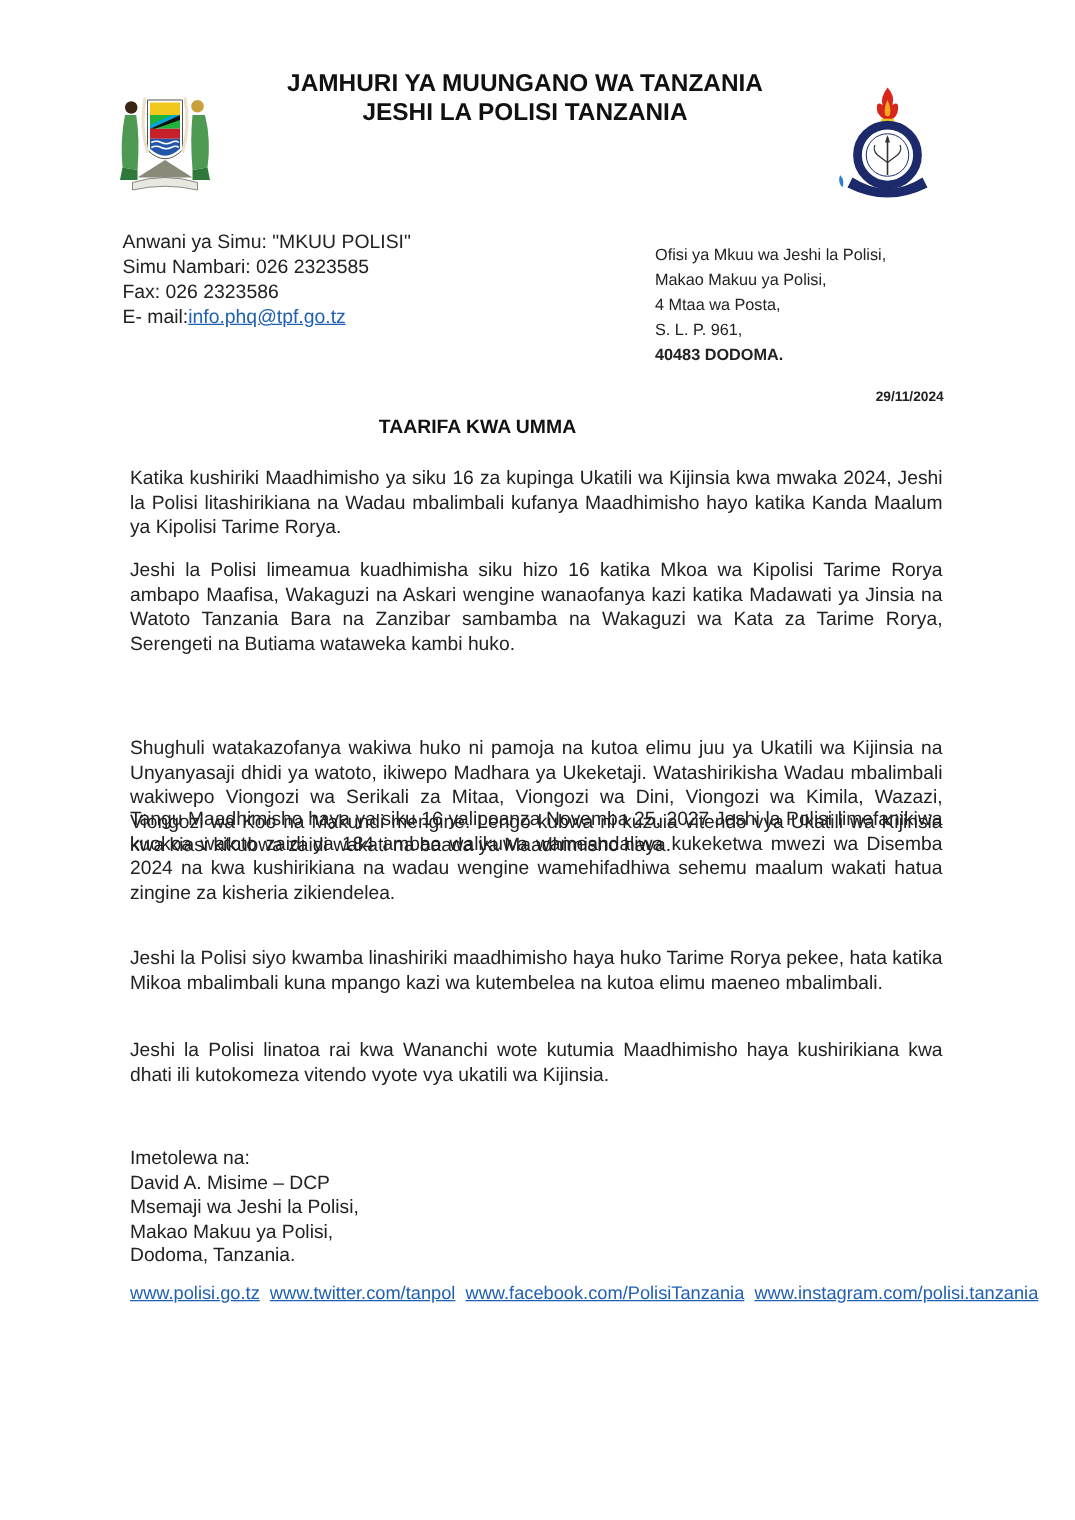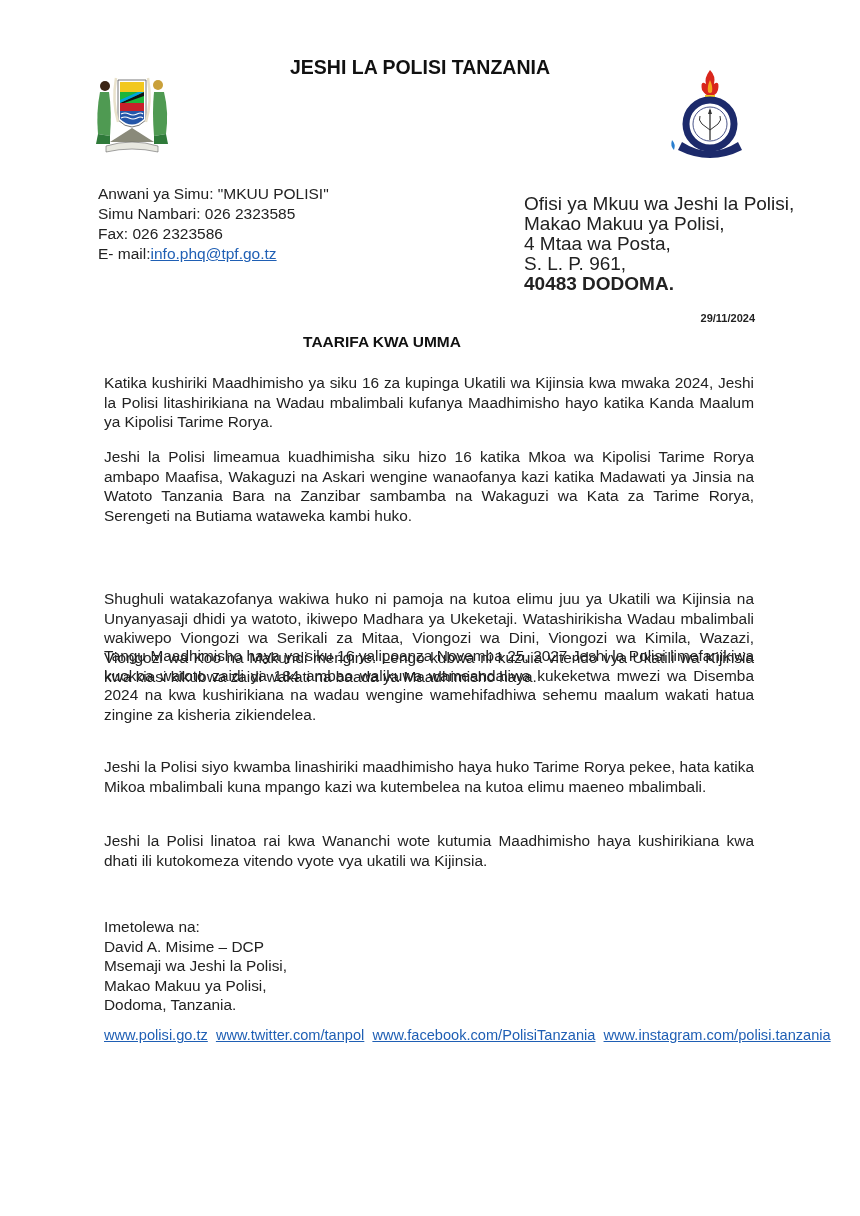--- a/index.html
+++ b/index.html
@@ -30,21 +30,21 @@
     
     .contact {
       left: 98px; top: 184px;
       font-size: 15.5px; line-height: 20px;
       color: #222;
     }
     .contact a { color: #1f5fb4; text-decoration: underline; margin-top: 48px; }
 
     .address {
       left: 524px; top: 194px;
-      font-size: 19px; line-height: 20px;
+      font-size: 13px; line-height: 20px;
       color: #222;
     }
     .address .bold { font-weight: bold; }
 
     .date {
       right: 105px; top: 312px;
       font-size: 11px; font-weight: bold; color: #222;
     }
 
     .title {
@@ -106,20 +106,21 @@
 
     <path d="M24 6 Q20 30 26 50" stroke="#e9e2cc" stroke-width="2.5" fill="none"></path>
     <path d="M56 6 Q60 30 54 50" stroke="#e9e2cc" stroke-width="2.5" fill="none"></path>
 
     <path d="M18 70 L40 56 L62 70 Z" fill="#8a8a7a"></path>
     <path d="M14 74 Q40 66 66 74 L66 80 Q40 74 14 80 Z" fill="#e8e8e0" stroke="#666" stroke-width="0.6"></path>
   </svg>
 </div>
 
 <div class="header-lines">
+  <div>JAMHURI YA MUUNGANO WA TANZANIA</div>
   <div>JESHI LA POLISI TANZANIA</div>
 </div>
 
 <div class="abs emblem-right">
   <svg width="100" height="92" viewBox="0 0 100 92">
 
     <path d="M50 2 Q44 10 46 16 Q40 12 42 22 Q46 28 50 28 Q56 28 58 22 Q60 12 54 16 Q56 8 50 2 Z" fill="#d9261c"></path>
     <path d="M50 12 Q47 18 48 24 Q50 26 52 24 Q53 18 50 12 Z" fill="#f2a81e"></path>
     <rect x="45" y="27" width="10" height="5" fill="#f2c81e"></rect>
 

